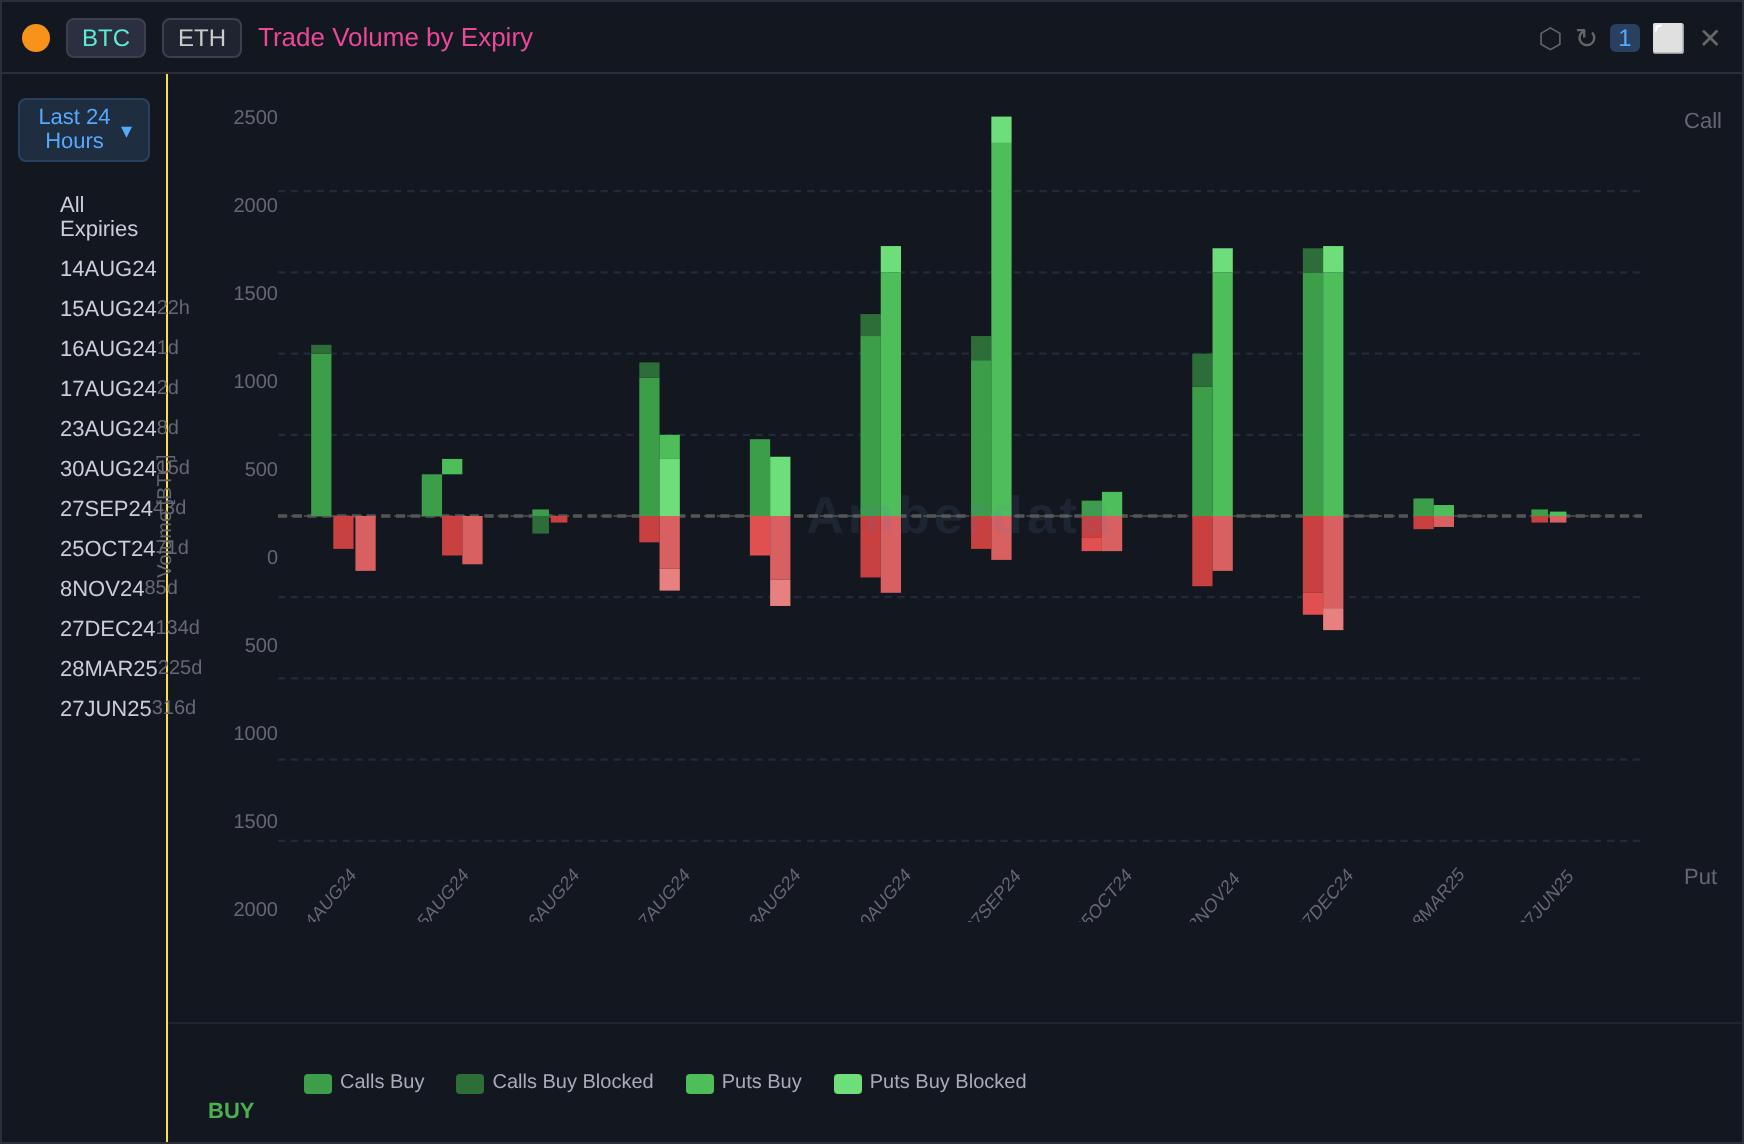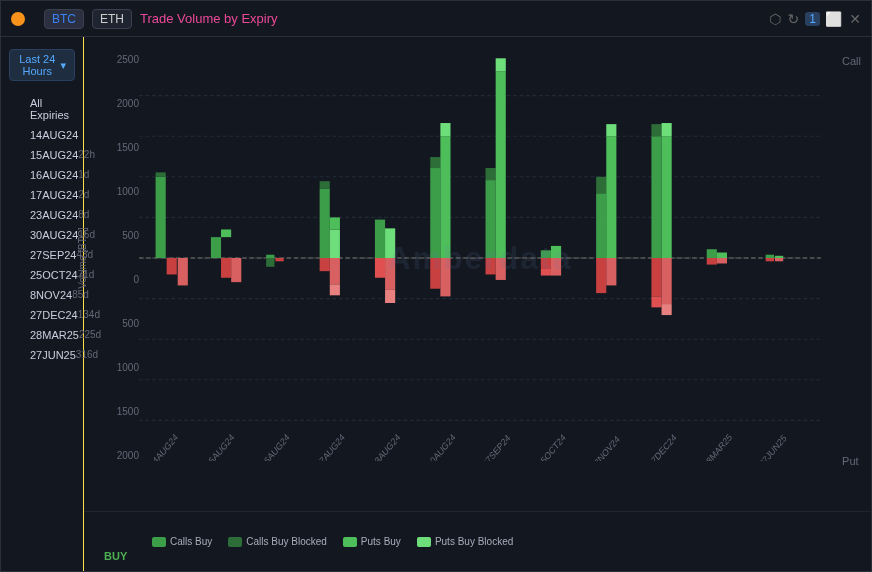--- a/index.html
+++ b/index.html
@@ -34,22 +34,21 @@
       background: #1e2530;
       border: 1px solid #3a4050;
       border-radius: 4px;
       padding: 2px 7px;
       color: #ccc;
       font-size: 12px;
       cursor: pointer;
     }
     .asset-btn.active {
       background: #2a3040;
-      color: #3b82f6;
-      margin-left: 11px;
+      color: #5eead4;
     }
     .btc-dot {
       width: 14px; height: 14px;
       background: #f7931a;
       border-radius: 50%;
       display: inline-block;
     }
     .title-text {
       color: #ec4899;
       font-size: 13px;
@@ -133,21 +132,21 @@
     .y-label {
       color: #667;
       font-size: 10px;
       text-align: right;
       line-height: 1;
     }
     .side-labels {
       position: absolute;
       right: 10px;
       top: 10px;
-      bottom: 44px;
+      bottom: 66px;
       display: flex;
       flex-direction: column;
       justify-content: space-between;
     }
     .side-label {
       color: #667;
       font-size: 11px;
     }
     .chart-svg-wrapper {
       position: absolute;
@@ -189,21 +188,21 @@
       width: 14px;
       height: 10px;
       border-radius: 2px;
       flex-shrink: 0;
     }
     .watermark {
       position: absolute;
       left: 50%;
       top: 50%;
       transform: translate(-50%, -50%);
-      font-size: 32px;
+      font-size: 26px;
       font-weight: bold;
       color: rgba(100,120,180,0.13);
       pointer-events: none;
       white-space: nowrap;
       letter-spacing: 2px;
     }
   </style>
 </head>
 <body>
 

